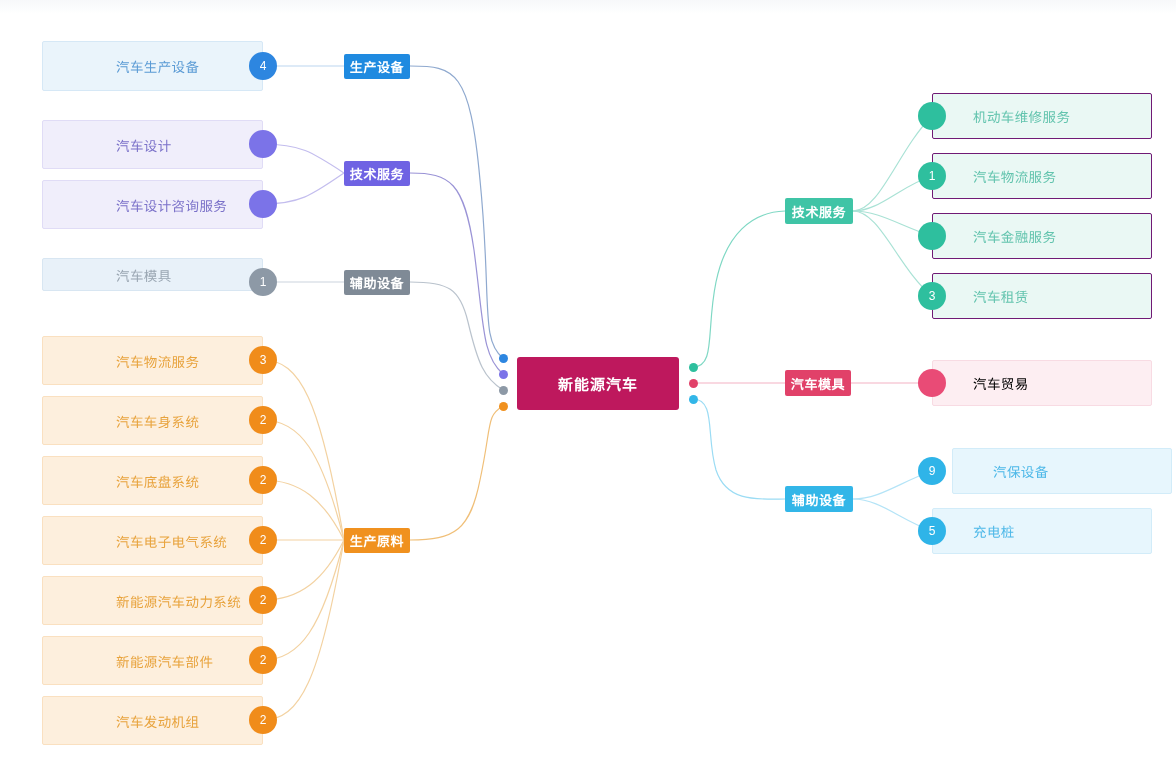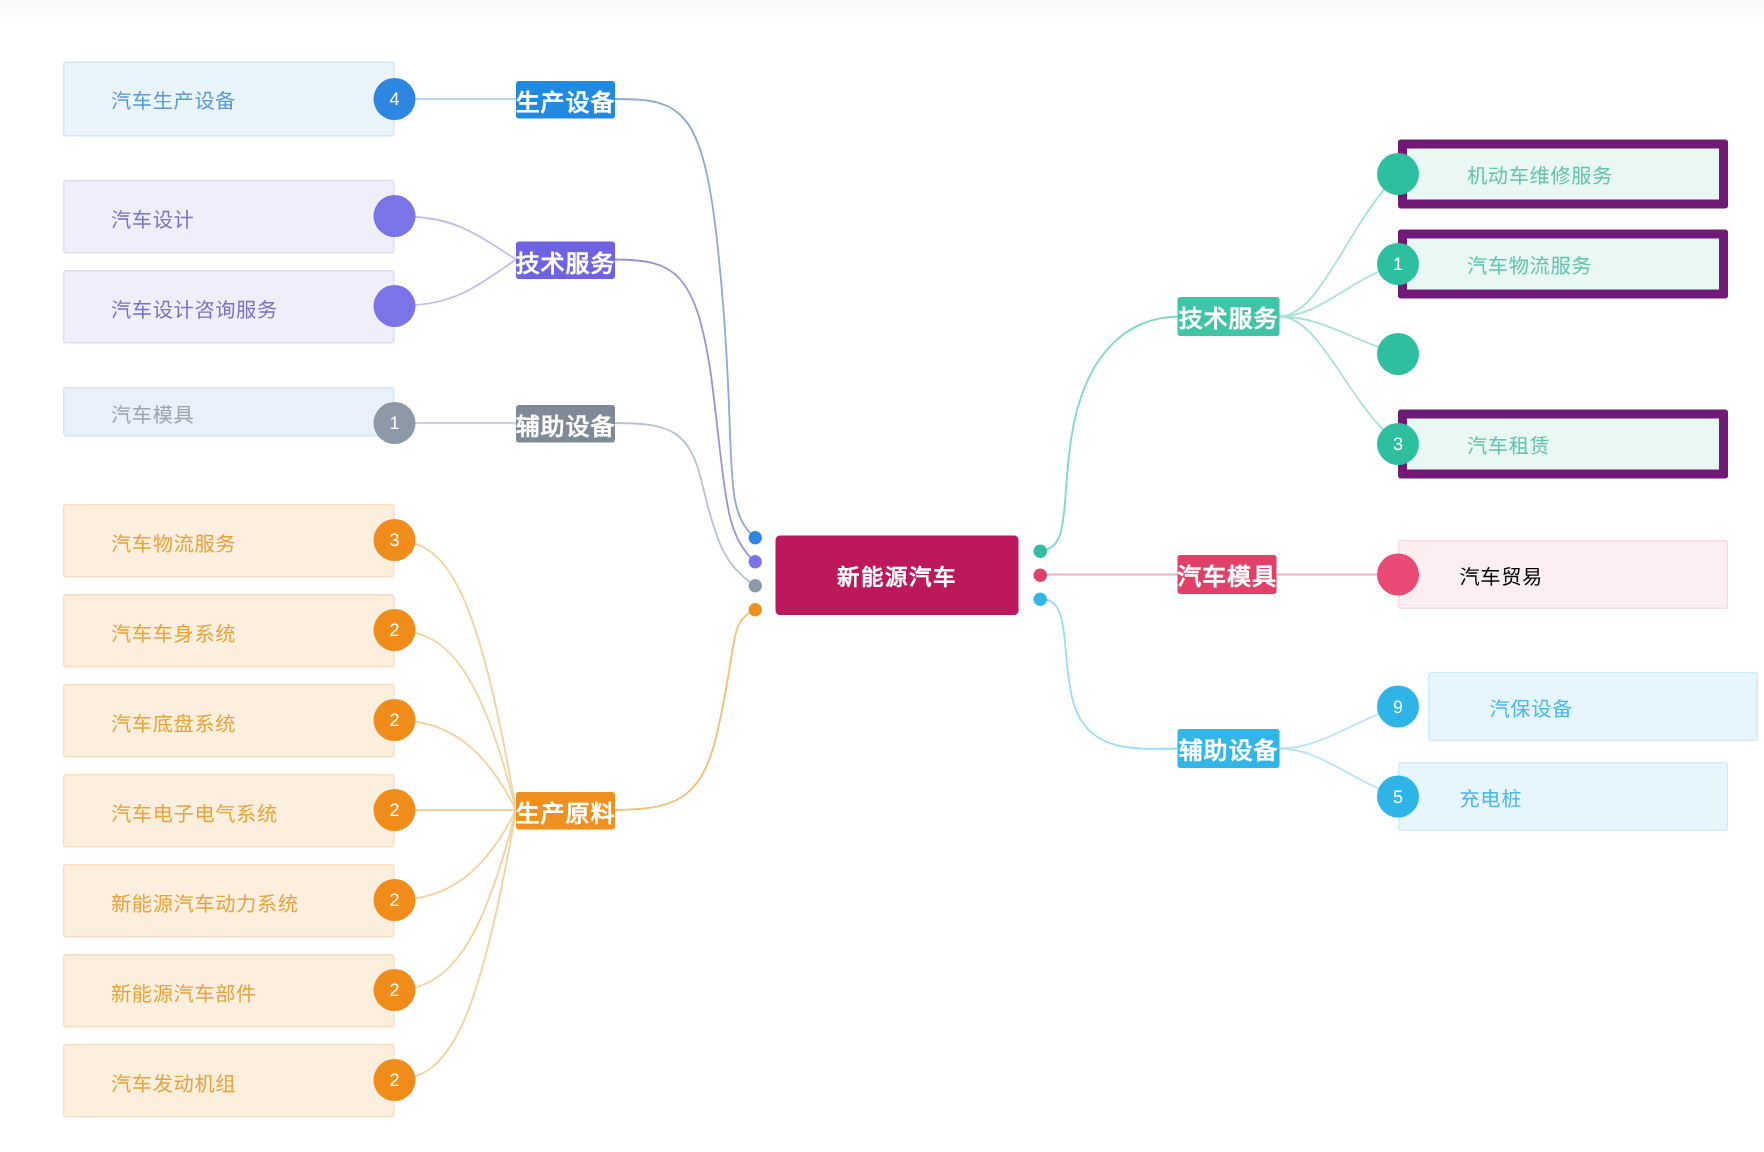--- a/index.html
+++ b/index.html
@@ -39,29 +39,29 @@
     border-radius: 2px;
     display: flex;
     align-items: center;
     font-size: 13.5px;
     letter-spacing: 0.4px;
     white-space: nowrap;
   }
   .card .card-label {
     padding-left: 28px;
   }
-  .card.left .card-label { padding-left: 31px; }
+  .card.left .card-label { padding-left: 44px; margin-left: 29px; }
   .card.right .card-label { padding-left: 40px; }
 
   
   .c-blue   { background:#eaf4fb; border:1px solid #d6e8f6; color:#5b9bd5; }
   .c-purple { background:#f0eefb; border:1px solid #e0dcf6; color:#7b72c9; }
   .c-gray   { background:#e8f1f9; border:1px solid #d8e6f2; color:#9aa6b2; }
   .c-orange { background:#fdefdd; border:1px solid #fae0c0; color:#e8a33d; }
-  .c-green  { background:#eaf8f4; border:6px solid #701a75; color:#63c4ae; }
+  .c-green  { background:#eaf8f4; border:1px solid #701a75; color:#63c4ae; }
   .c-pink   { background:#fdeef2; border:1px solid #f8dbe3; color:#000000; }
   .c-cyan   { background:#e7f6fd; border:1px solid #d2ecf9; color:#4db8e8; }
 
   
   .bullet {
     position: absolute;
     border-radius: 50%;
     display: flex;
     align-items: center;
     justify-content: center;
@@ -80,21 +80,21 @@
   .b-cyan   { background:#2fb4e8; }
 
   
   .chip {
     position: absolute;
     box-sizing: border-box;
     display: flex;
     align-items: center;
     justify-content: center;
     color: #ffffff;
-    font-size: 16px;
+    font-size: 13px;
     font-weight: bold;
     letter-spacing: 0.6px;
     border-radius: 2px;
     white-space: nowrap;
     z-index: 6;
   }
   .chip-blue   { background:#1f8ae0; }
   .chip-purple { background:#6f63e3; }
   .chip-gray   { background:#7f8a96; }
   .chip-orange { background:#f0911f; }
@@ -273,20 +273,23 @@
   <div class="card right c-green" style="left:932px; top:93px; width:220px; height:46px;">
     <span class="card-label">机动车维修服务</span>
   </div>
   <div class="bullet b-green" style="left:918px; top:102px; width:28px; height:28px;"></div>
 
   <div class="card right c-green" style="left:932px; top:153px; width:220px; height:46px;">
     <span class="card-label">汽车物流服务</span>
   </div>
   <div class="bullet b-green" style="left:918px; top:162px; width:28px; height:28px;">1</div>
 
+  <div class="card right c-green" style="left:932px; top:213px; width:220px; height:46px;">
+    <span class="card-label">汽车金融服务</span>
+  </div>
   <div class="bullet b-green" style="left:918px; top:222px; width:28px; height:28px;"></div>
 
   <div class="card right c-green" style="left:932px; top:273px; width:220px; height:46px;">
     <span class="card-label">汽车租赁</span>
   </div>
   <div class="bullet b-green" style="left:918px; top:282px; width:28px; height:28px;">3</div>
 
   <div class="card right c-pink" style="left:932px; top:360px; width:220px; height:46px;">
     <span class="card-label">汽车贸易</span>
   </div>

